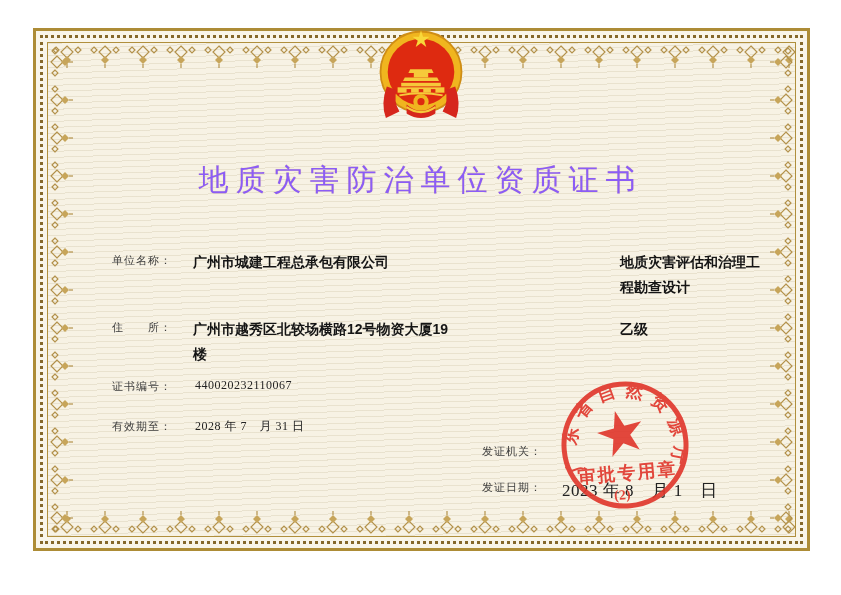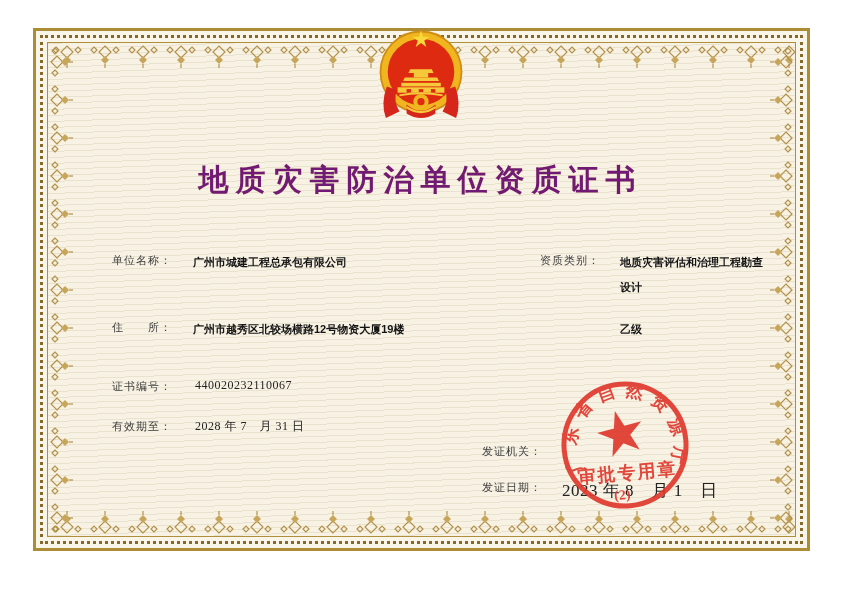--- a/index.html
+++ b/index.html
@@ -13,25 +13,25 @@
          background:
            repeating-linear-gradient(178deg, rgba(196,184,150,.28) 0 1px, rgba(0,0,0,0) 1px 6px),
            #f7f2e4;}
   .orn{position:absolute;pointer-events:none;}
   .orn-top{left:0;top:0;width:100%;height:26px;}
   .orn-bottom{left:0;bottom:0;width:100%;height:26px;}
   .orn-left{left:0;top:0;width:26px;height:100%;}
   .orn-right{right:0;top:0;width:26px;height:100%;}
   
   .abs{position:absolute;}
-  .title{left:0;right:0;top:160px;text-align:center;font-size:30px;font-weight:bold;
-         color:#701a75;letter-spacing:7px;text-shadow:0 0 1px rgba(240,190,60,.4);}
+  .title{left:0;right:0;top:160px;text-align:center;font-size:30px;font-weight:normal;
+         color:#8b5cf6;letter-spacing:7px;text-shadow:0 0 1px rgba(240,190,60,.4);}
   .lbl{font-size:11px;color:#3c3c3c;letter-spacing:1px;white-space:pre;}
   .val{font-family:"Liberation Sans","DejaVu Sans",sans-serif;font-weight:bold;
-       font-size:11px;color:#151515;line-height:25px;}
+       font-size:14px;color:#151515;line-height:25px;}
   .valserif{font-size:12px;color:#222;letter-spacing:.5px;}
   .footer{right:68px;top:558px;font-size:12px;color:#4c4c4c;letter-spacing:3px;}
   .emblem{left:367px;top:16px;width:108px;height:112px;z-index:5;}
   .seal{left:555px;top:375px;width:140px;height:140px;z-index:4;opacity:.9;}
 </style>
 </head>
 <body>
 
 <div class="page">
 
@@ -113,21 +113,20 @@
 
   <div class="abs lbl" style="left:112px;top:320px;">住　　所：</div>
   <div class="abs val" style="left:193px;top:317px;width:262px;">广州市越秀区北较场横路12号物资大厦19楼</div>
 
   <div class="abs lbl" style="left:112px;top:379px;">证书编号：</div>
   <div class="abs valserif" style="left:195px;top:378px;">440020232110067</div>
 
   <div class="abs lbl" style="left:112px;top:419px;">有效期至：</div>
   <div class="abs valserif" style="left:195px;top:418px;">2028 年 7　月 31 日</div>
 
-  <div class="abs lbl" style="left:540px;top:253px;">资质类别：</div>
   <div class="abs val" style="left:620px;top:250px;width:150px;">地质灾害评估和治理工程勘查设计</div>
 
   <div class="abs val" style="left:620px;top:317px;">乙级</div>
 
   <div class="abs lbl" style="left:482px;top:444px;">发证机关：</div>
 
   <div class="abs lbl" style="left:482px;top:480px;">发证日期：</div>
   <div class="abs valserif" style="left:562px;top:479px;font-size:17px;">2023 年 8　月 1　日</div>
 
   <svg class="abs seal" viewBox="0 0 140 140">

